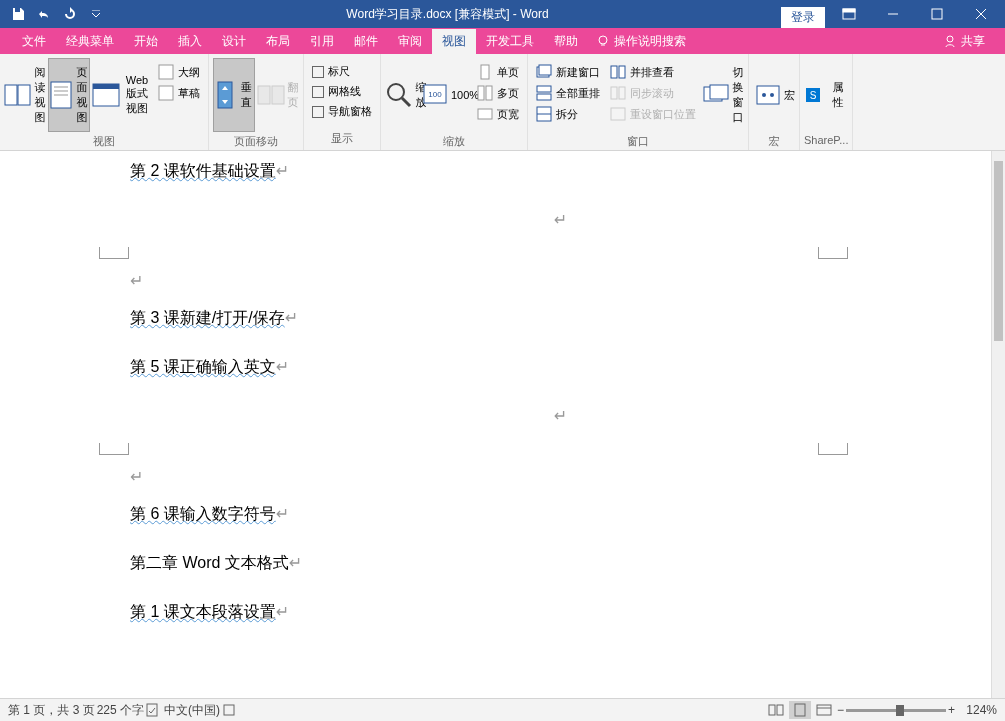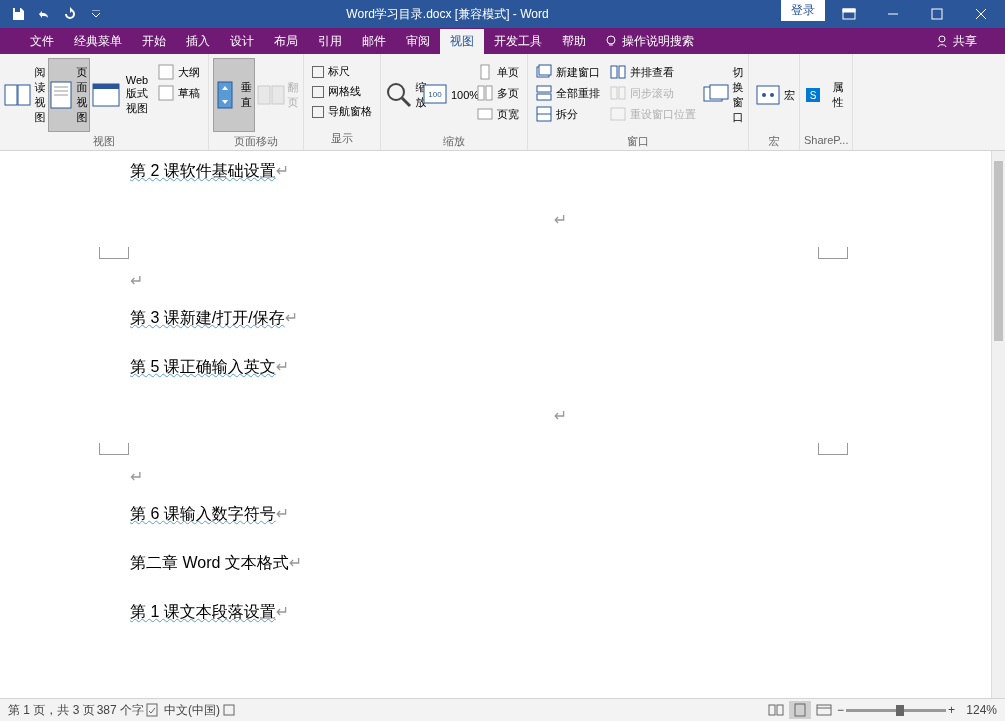--- a/index.html
+++ b/index.html
@@ -2,25 +2,25 @@
 <html><head>
 <meta charset="utf-8">
 <style>
 *{margin:0;padding:0;box-sizing:border-box;font-family:"Microsoft YaHei",sans-serif}
 body{width:1005px;height:721px;background:#fff;overflow:hidden;position:relative}
 .titlebar{height:28px;background:#2b579a;display:flex;align-items:center;color:#fff;font-size:12px}
 .qat{display:flex;align-items:center;padding:0 6px;gap:2px}
 .qat-btn{width:24px;height:24px;display:flex;align-items:center;justify-content:center;cursor:pointer}
 .qat-btn svg{fill:#fff}
 .title-center{flex:1;text-align:center}
-.title-right{display:flex;align-items:flex-start;gap:4px;padding-right:4px}
+.title-right{display:flex;align-items:flex-end;gap:4px;padding-right:4px}
 .login-btn{background:#fff;color:#2b579a;padding:2px 10px;font-size:12px;cursor:pointer}
 .win-btn{width:40px;height:28px;display:flex;align-items:center;justify-content:center;cursor:pointer}
 .win-btn svg{stroke:#fff;fill:none}
-.menubar{height:26px;background:#701a75;display:flex;align-items:center;padding:0 20px;color:#fff;font-size:12px}
+.menubar{height:26px;background:#ec4899;display:flex;align-items:center;padding:0 12px;color:#fff;font-size:12px}
 .menu-item{padding:4px 10px;cursor:pointer}
 .menu-item.active{background:#f3f3f3;color:#2b579a}
 .menu-spacer{flex:1}
 .tell-me{display:flex;align-items:center;gap:4px;padding:4px 8px}
 .share-btn{padding:4px 8px;display:flex;align-items:center;gap:4px;cursor:pointer}
 .ribbon{height:97px;background:#f3f3f3;border-bottom:1px solid #d4d4d4;display:flex}
 .ribbon-group{display:flex;flex-direction:column;border-right:1px solid #e1e1e1;padding:2px 4px}
 .ribbon-group-content{flex:1;display:flex;align-items:flex-start;gap:2px;padding-top:2px}
 .ribbon-group-label{text-align:center;font-size:11px;color:#666;padding:2px 0}
 .big-btn{display:flex;flex-direction:row;align-items:center;justify-content:center;width:42px;height:74px;cursor:pointer;font-size:11px;text-align:center;gap:2px}
@@ -385,21 +385,21 @@
     <div class="doc-line"><span class="wavy">第 1 课文本段落设置</span><span style="color:#999">↵</span></div>
   </div>
 </div>
 
 <div class="vscroll">
   <div class="vscroll-thumb"></div>
 </div>
 
 <div class="statusbar">
   <span>第 1 页，共 3 页</span>
-  <span>387 个字</span>
+  <span>225 个字</span>
   <span>
       <svg width="16" height="14">
         <rect x="1" y="1" width="10" height="12" fill="none" stroke="#666"></rect>
         <path d="M3 8l2 2 4-5" stroke="#666" fill="none"></path>
       </svg>
     </span>
   <span>中文(中国)</span>
   <span>
       <svg width="14" height="14">
         <rect x="2" y="2" width="10" height="10" fill="none" stroke="#666"></rect>

